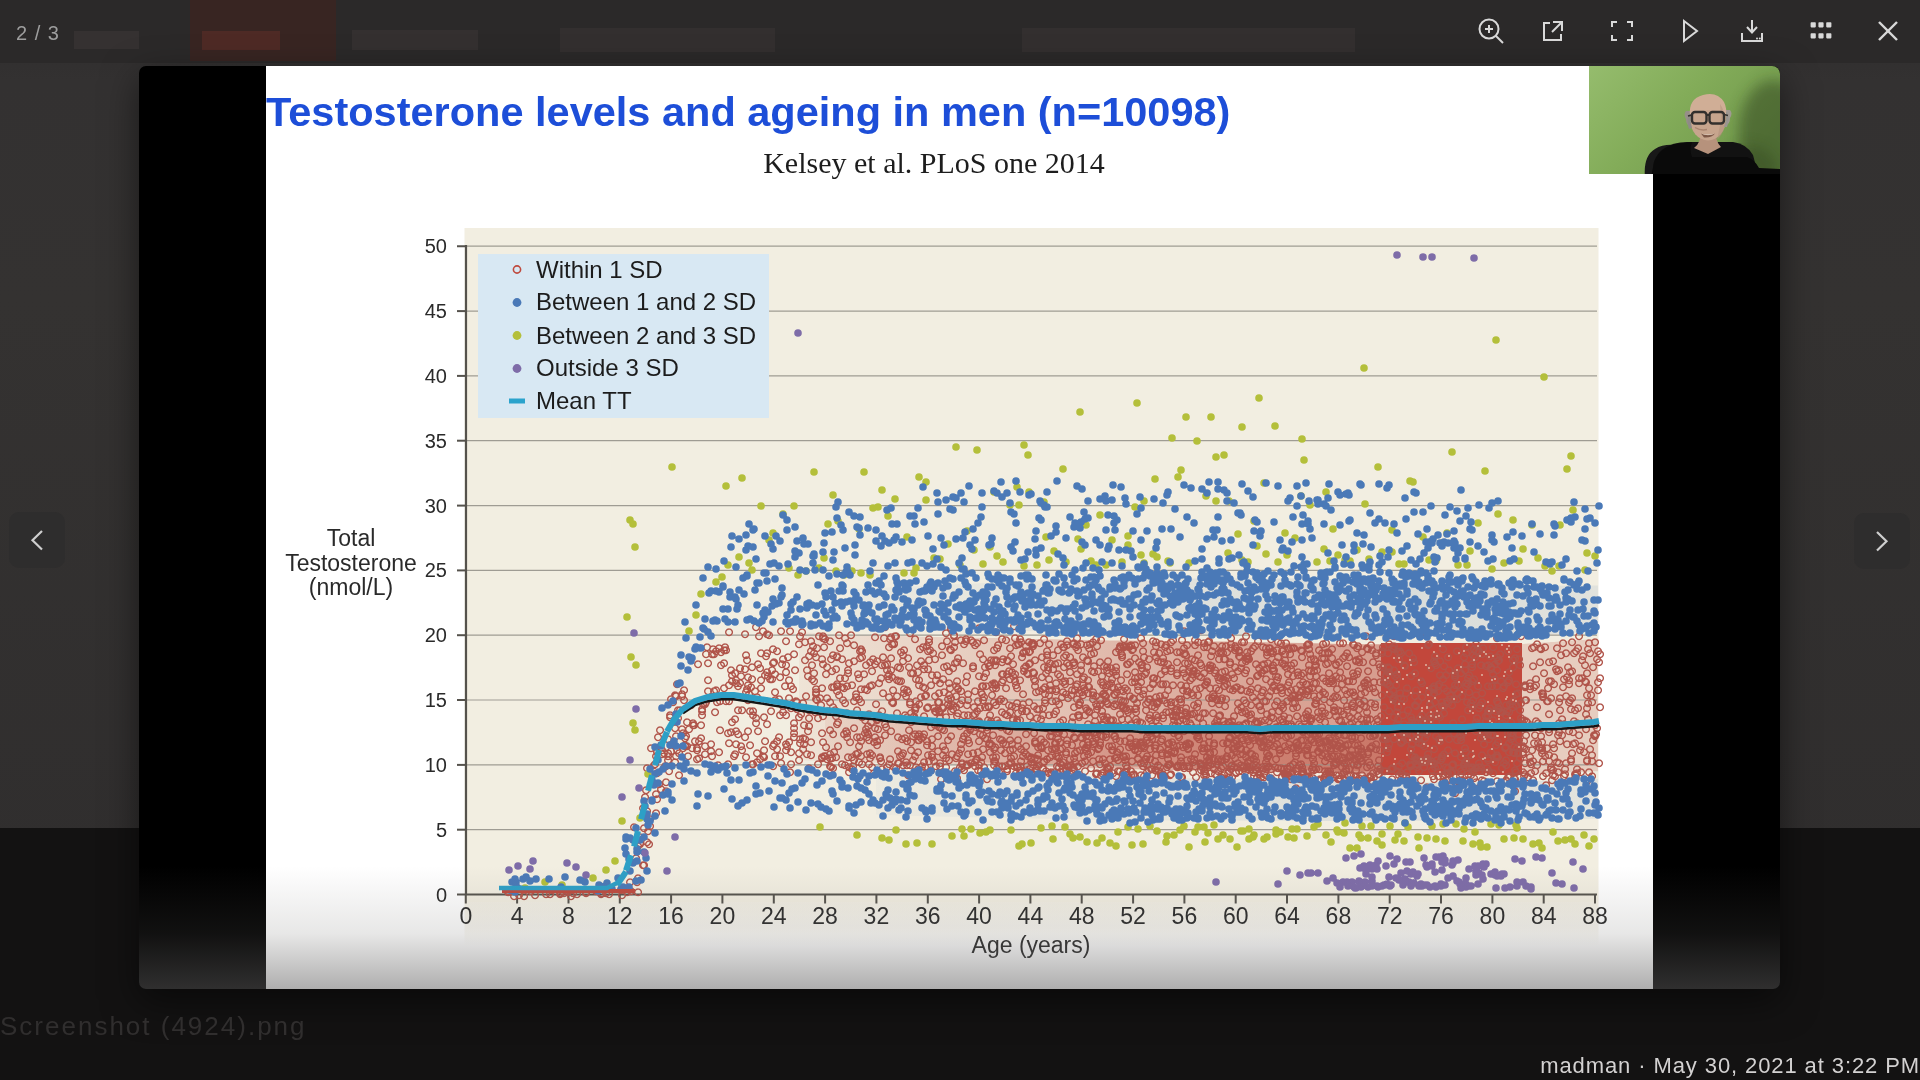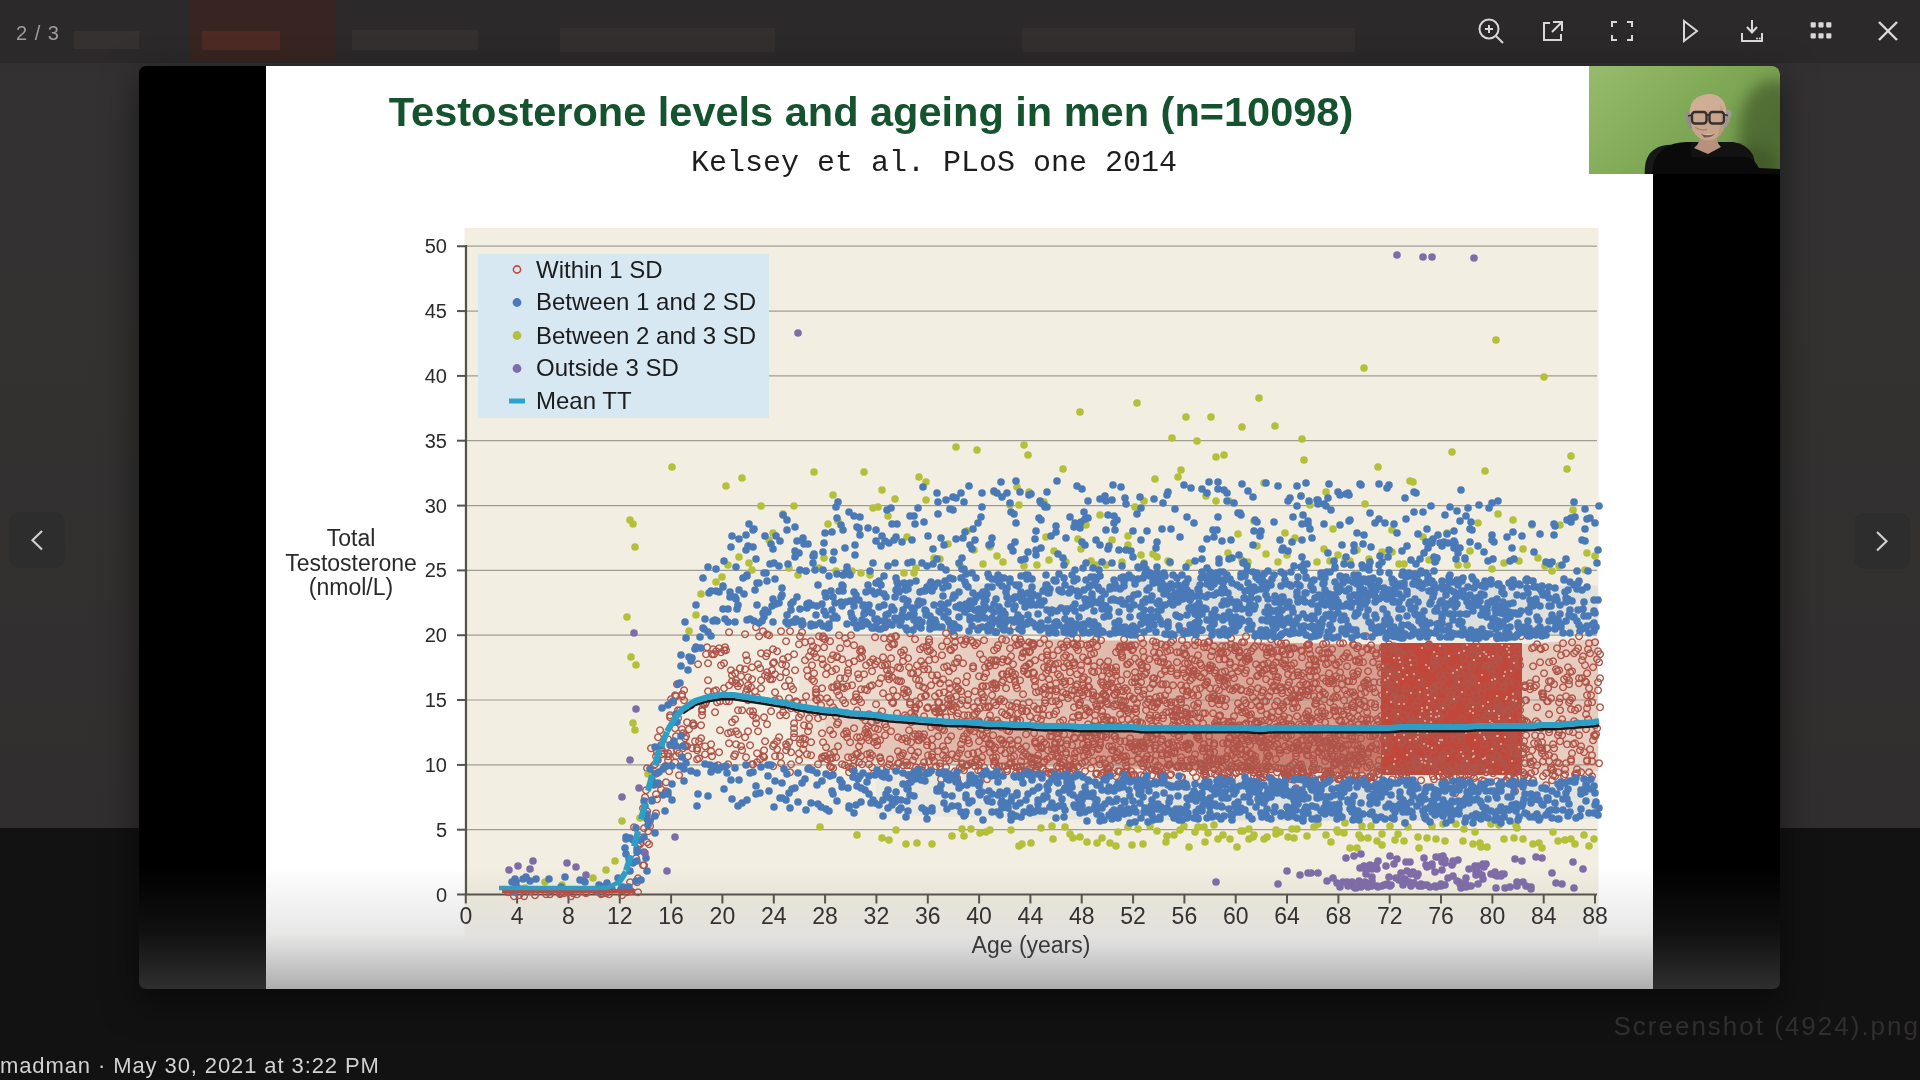--- a/index.html
+++ b/index.html
@@ -9,27 +9,27 @@
 .dimredA {position:absolute;left:190px;top:0;width:146px;height:61px;background:#382522}
 .dimredB {position:absolute;left:202px;top:31px;width:78px;height:19px;background:#4e2a25}
 .dim2 {position:absolute;left:352px;top:30px;width:126px;height:20px;background:#343030}
 .dim3 {position:absolute;left:560px;top:28px;width:215px;height:24px;background:#332f2f}
 .dim4 {position:absolute;left:1022px;top:28px;width:333px;height:24px;background:#332f2f}
 .counter {position:absolute;left:16px;top:22px;color:#9d9d9d;font-size:20px;letter-spacing:1px}
 .toolbar {position:absolute;left:1450px;top:0}
 .video {position:absolute;left:139px;top:66px;width:1641px;height:923px;background:#000;border-radius:7px;overflow:hidden;box-shadow:0 12px 36px rgba(0,0,0,.5)}
 .slide {position:absolute;left:127px;top:0;width:1387px;height:923px;background:#fff}
 .vgrad {position:absolute;left:0;top:800px;width:1641px;height:123px;background:linear-gradient(180deg,rgba(120,120,120,0) 0%,rgba(108,106,104,.16) 55%,rgba(95,94,94,.5) 100%)}
-.title {position:absolute;left:0;top:22px;width:1210px;text-align:center;font-weight:bold;font-size:41.5px;letter-spacing:0px;color:#14532d}
-.subtitle {position:absolute;left:0;top:80px;width:1336px;text-align:center;font-family:Liberation Mono, monospace;font-size:30px;color:#1d1d1d}
+.title {position:absolute;left:0;top:22px;width:1210px;text-align:left;font-weight:bold;font-size:41.5px;letter-spacing:0px;color:#1d4ed8}
+.subtitle {position:absolute;left:0;top:80px;width:1336px;text-align:center;font-family:Liberation Serif, serif;font-size:30px;color:#1d1d1d}
 .webcam {position:absolute;left:1589px;top:66px;width:191px;height:108px;border-radius:0 8px 0 0;overflow:hidden}
 .navbtn {position:absolute;width:56px;height:56px;background:#2e2d2d;border-radius:10px}
 .navbtn svg {position:absolute;left:0;top:0}
-.fname {position:absolute;left:0;top:1011px;width:1920px;text-align:right;font-size:26px;letter-spacing:2px;color:#302e2e}
-.caption {position:absolute;left:0;top:1053px;width:1920px;text-align:left;font-size:22px;letter-spacing:0.9px;color:#d3d1d1}
+.fname {position:absolute;left:0;top:1011px;width:1920px;text-align:left;font-size:26px;letter-spacing:2px;color:#302e2e}
+.caption {position:absolute;left:0;top:1053px;width:1920px;text-align:right;font-size:22px;letter-spacing:0.9px;color:#d3d1d1}
 </style></head><body>
 <div id="stage">
 <div class="topbar">
       <div class="dim1"></div>
       <div class="dimredA"></div>
       <div class="dimredB"></div>
       <div class="dim2"></div>
       <div class="dim3"></div>
       <div class="dim4"></div>
     </div>

